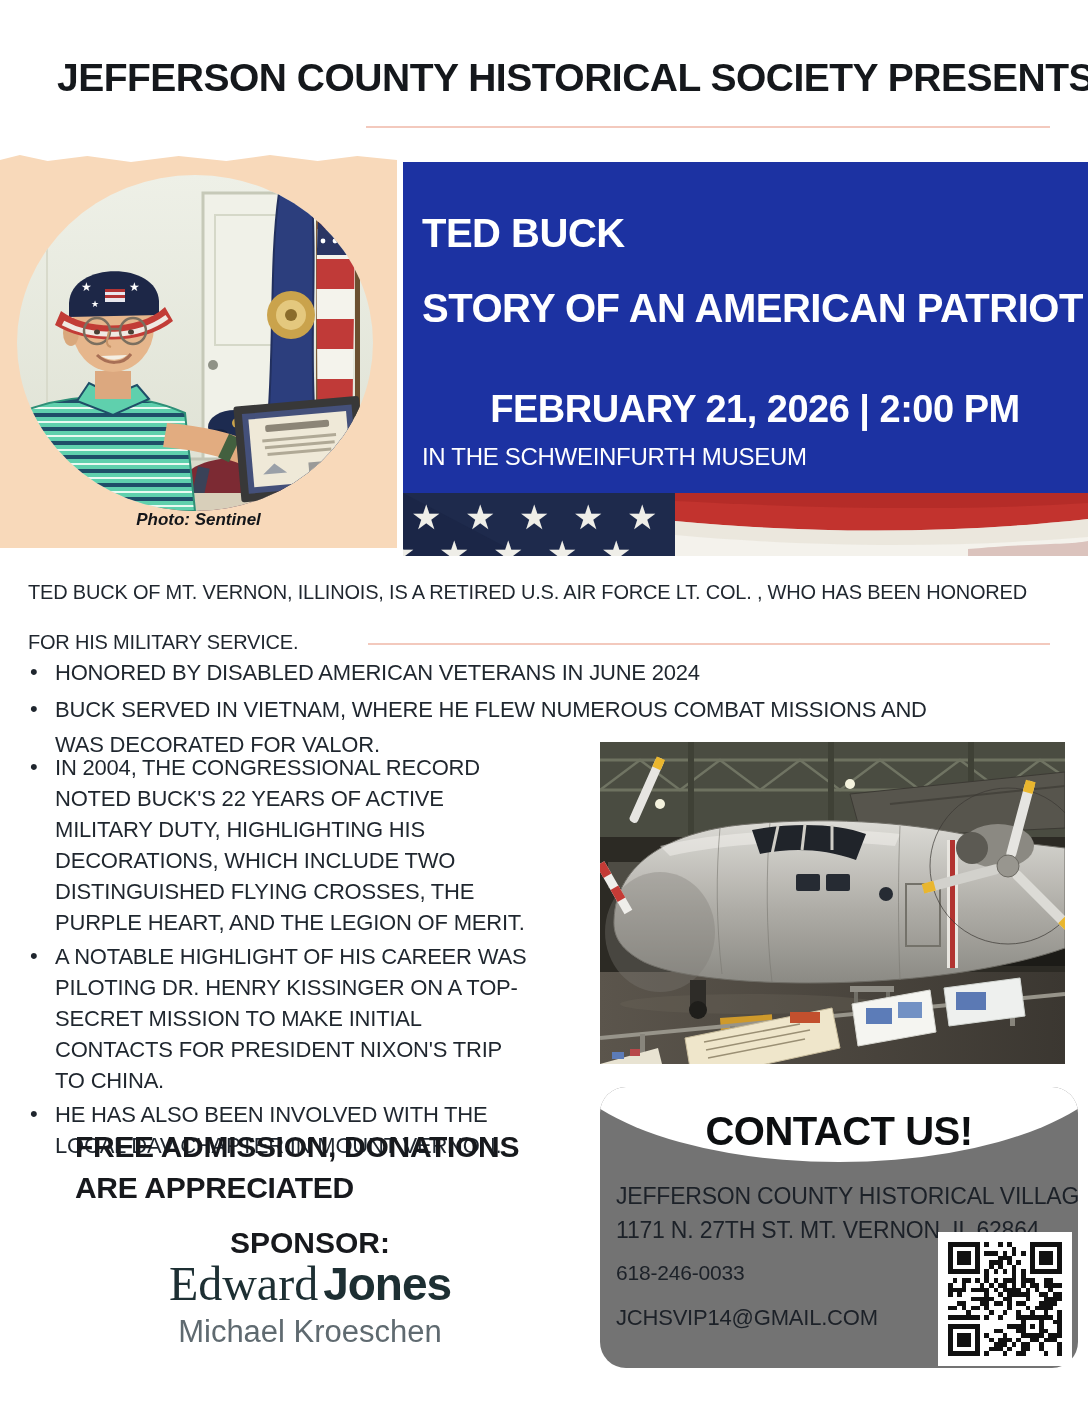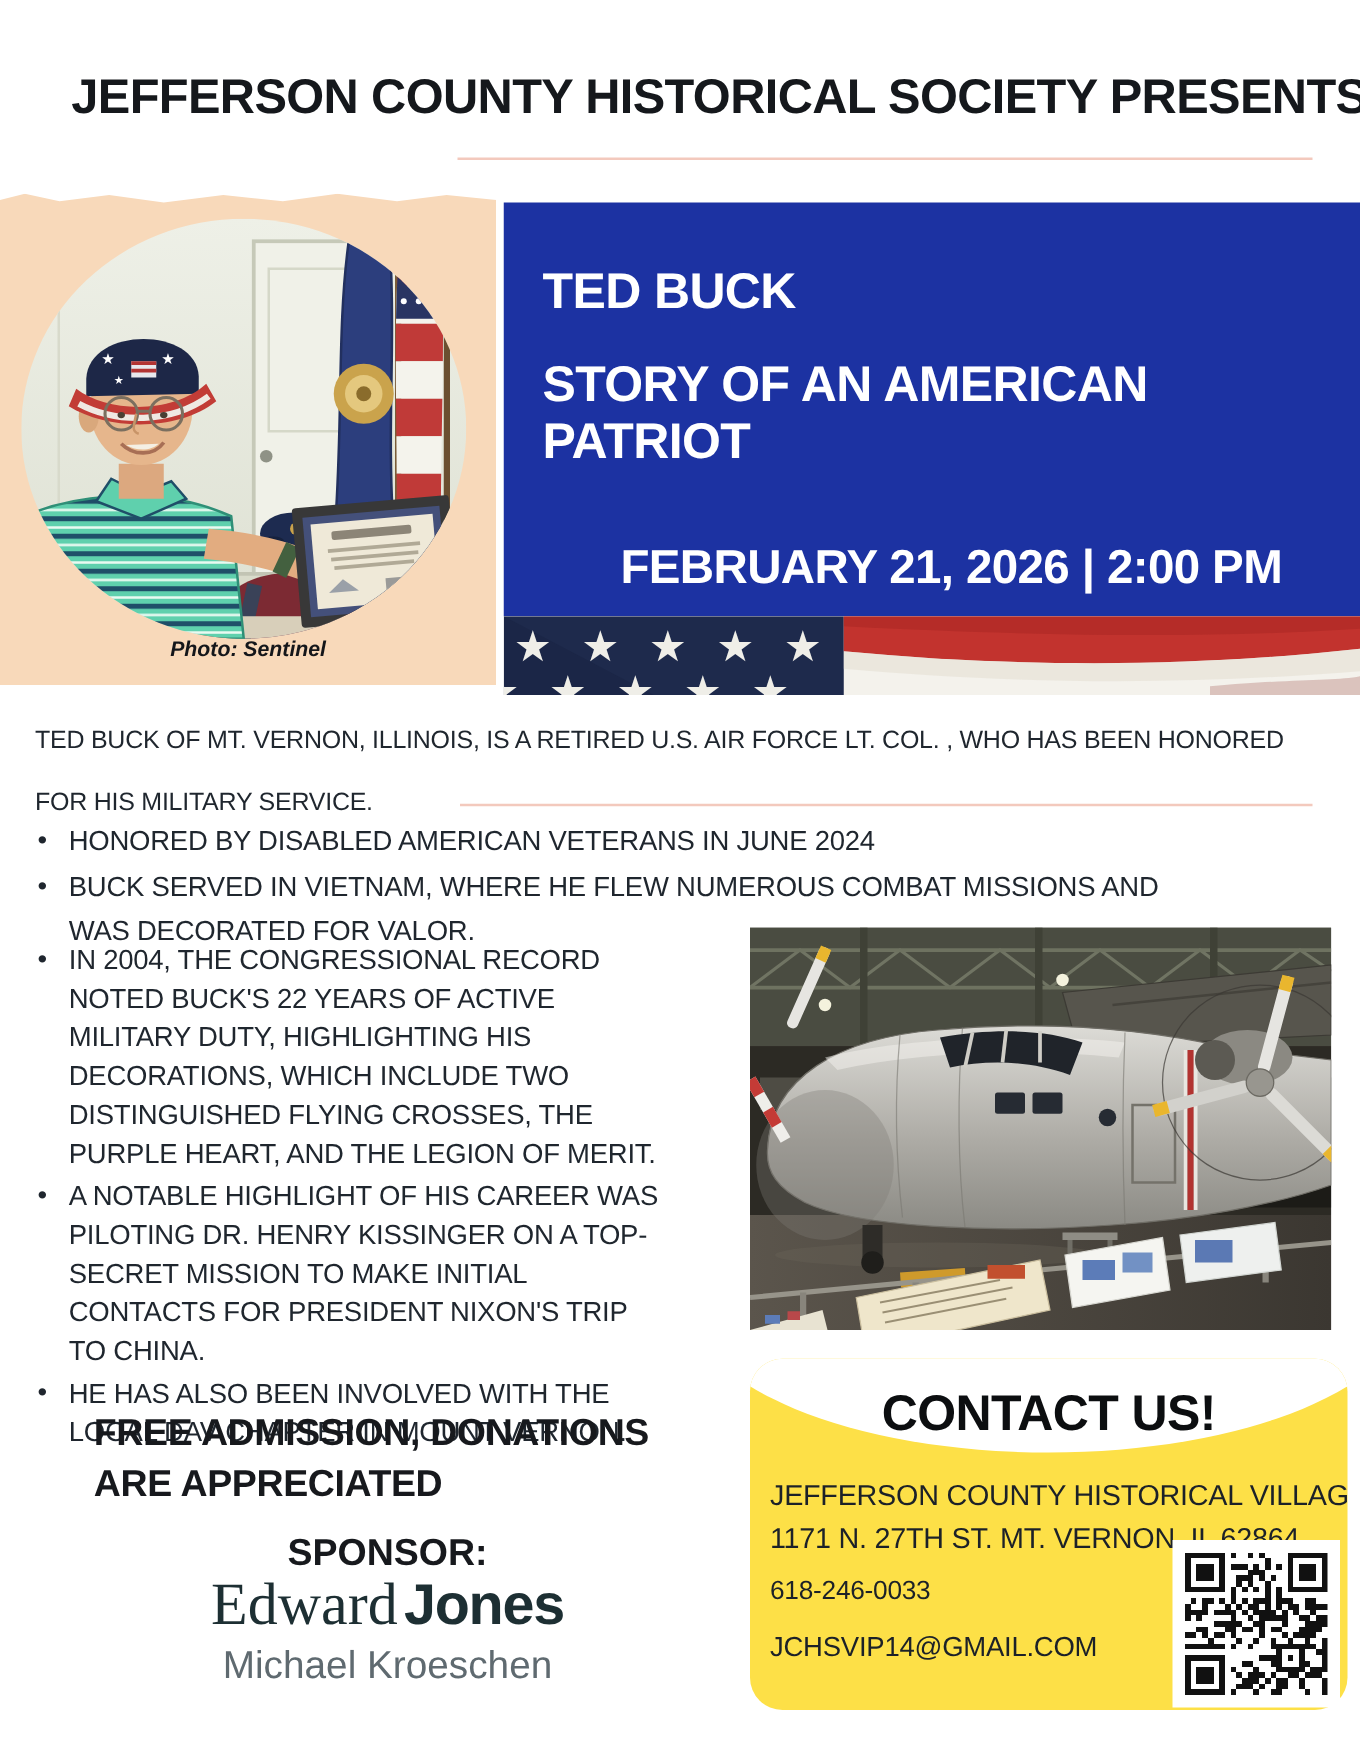--- a/index.html
+++ b/index.html
@@ -16,21 +16,21 @@
 
   
   .photo-panel{left:0;top:152px;width:397px;height:396px;background:#f8d9ba;
     clip-path:polygon(0 8px,5% 3px,12% 9px,22% 4px,33% 10px,45% 4px,57% 9px,68% 3px,80% 9px,90% 4px,100% 8px,100% 100%,0 100%);}
   .portrait{left:17px;top:23px;width:356px;height:336px;}
   .caption{left:0;top:358px;width:397px;text-align:center;font-size:17px;font-weight:bold;
            font-style:italic;color:#14161a;}
 
   
   .banner{left:403px;top:162px;width:685px;height:331px;background:#1c32a2;color:#ffffff;
-          box-sizing:border-box;padding-left:31px;}
+          box-sizing:border-box;padding-left:19px;}
   .b-title{margin-top:49px;font-size:40px;font-weight:600;letter-spacing:-0.5px;}
   .b-sub{margin-top:30px;font-size:40px;font-weight:600;letter-spacing:-0.5px;}
   .b-date{margin-top:57px;font-size:38px;font-weight:600;letter-spacing:-0.5px;text-align:center;}
   .b-venue{margin-top:12px;font-size:24px;font-weight:500;letter-spacing:-0.3px;}
 
   .flagstrip{left:403px;top:493px;width:685px;height:63px;}
 
   
   .intro{left:28px;top:567px;width:1016px;font-size:20px;line-height:50px;letter-spacing:-0.2px;}
   .bullets-a{left:28px;top:655px;width:902px;}
@@ -46,21 +46,21 @@
   .admission{left:75px;top:1126px;width:480px;font-size:30px;font-weight:bold;line-height:41px;
              color:#17191d;letter-spacing:-0.3px;}
   .sponsor-label{left:60px;top:1226px;width:500px;text-align:center;font-size:30px;font-weight:bold;color:#17191d;}
   .ej-logo{left:60px;top:1256px;width:500px;text-align:center;white-space:nowrap;}
   .ej-serif{font-family:"Liberation Serif",serif;font-size:48px;color:#1d2f33;}
   .ej-sans{font-family:"Liberation Sans",sans-serif;font-size:46px;font-weight:bold;color:#1d2f33;
            margin-left:5px;letter-spacing:-1px;}
   .ej-agent{left:60px;top:1314px;width:500px;text-align:center;font-size:31px;color:#5f6a70;}
 
   
-  .contact{left:600px;top:1087px;width:478px;height:281px;background:#fde047;border-radius:26px;overflow:hidden;}
+  .contact{left:600px;top:1087px;width:478px;height:281px;background:#737373;border-radius:26px;overflow:hidden;}
   .contact-white{position:absolute;left:-10%;top:-163px;width:120%;height:238px;background:#ffffff;border-radius:50%;}
   .c-head{position:absolute;left:0;top:22px;width:100%;text-align:center;font-size:40px;font-weight:bold;
           color:#0c0e10;letter-spacing:-0.5px;}
   .c-line{position:absolute;left:16px;color:#1c2128;letter-spacing:-0.2px;white-space:nowrap;}
   .c-org{top:96px;font-size:23px;}
   .c-addr{top:130px;font-size:23px;}
   .c-phone{top:174px;font-size:21px;}
   .c-email{top:218px;font-size:22px;}
 
   .qr{left:938px;top:1232px;width:134px;height:134px;background:#ffffff;box-sizing:border-box;padding:10px;}
@@ -180,20 +180,21 @@
         <ellipse cx="346" cy="258" rx="15" ry="11" fill="#e2ac80"></ellipse>
       </g>
     </svg>
     <div class="abs caption">Photo: Sentinel</div>
   </div>
 
   <div class="abs banner">
     <div class="b-title">TED BUCK</div>
     <div class="b-sub">STORY OF AN AMERICAN PATRIOT</div>
     <div class="b-date">FEBRUARY 21, 2026 | 2:00 PM</div>
+    <div class="b-venue">IN THE SCHWEINFURTH MUSEUM</div>
   </div>
 
   <svg class="abs flagstrip" viewBox="0 0 685 63" preserveAspectRatio="none" aria-hidden="true">
     <rect width="685" height="63" fill="#f4f2ec"></rect>
     <rect width="272" height="63" fill="#1e2a4c"></rect>
     <path d="M0,0 L120,63 L0,63 Z" fill="#141d38" opacity="0.25"></path>
     <text x="8" y="36" font-family="DejaVu Sans" font-size="34" fill="#efeee8">★</text>
     <text x="62" y="36" font-family="DejaVu Sans" font-size="34" fill="#efeee8">★</text>
     <text x="116" y="36" font-family="DejaVu Sans" font-size="34" fill="#efeee8">★</text>
     <text x="170" y="36" font-family="DejaVu Sans" font-size="34" fill="#efeee8">★</text>

